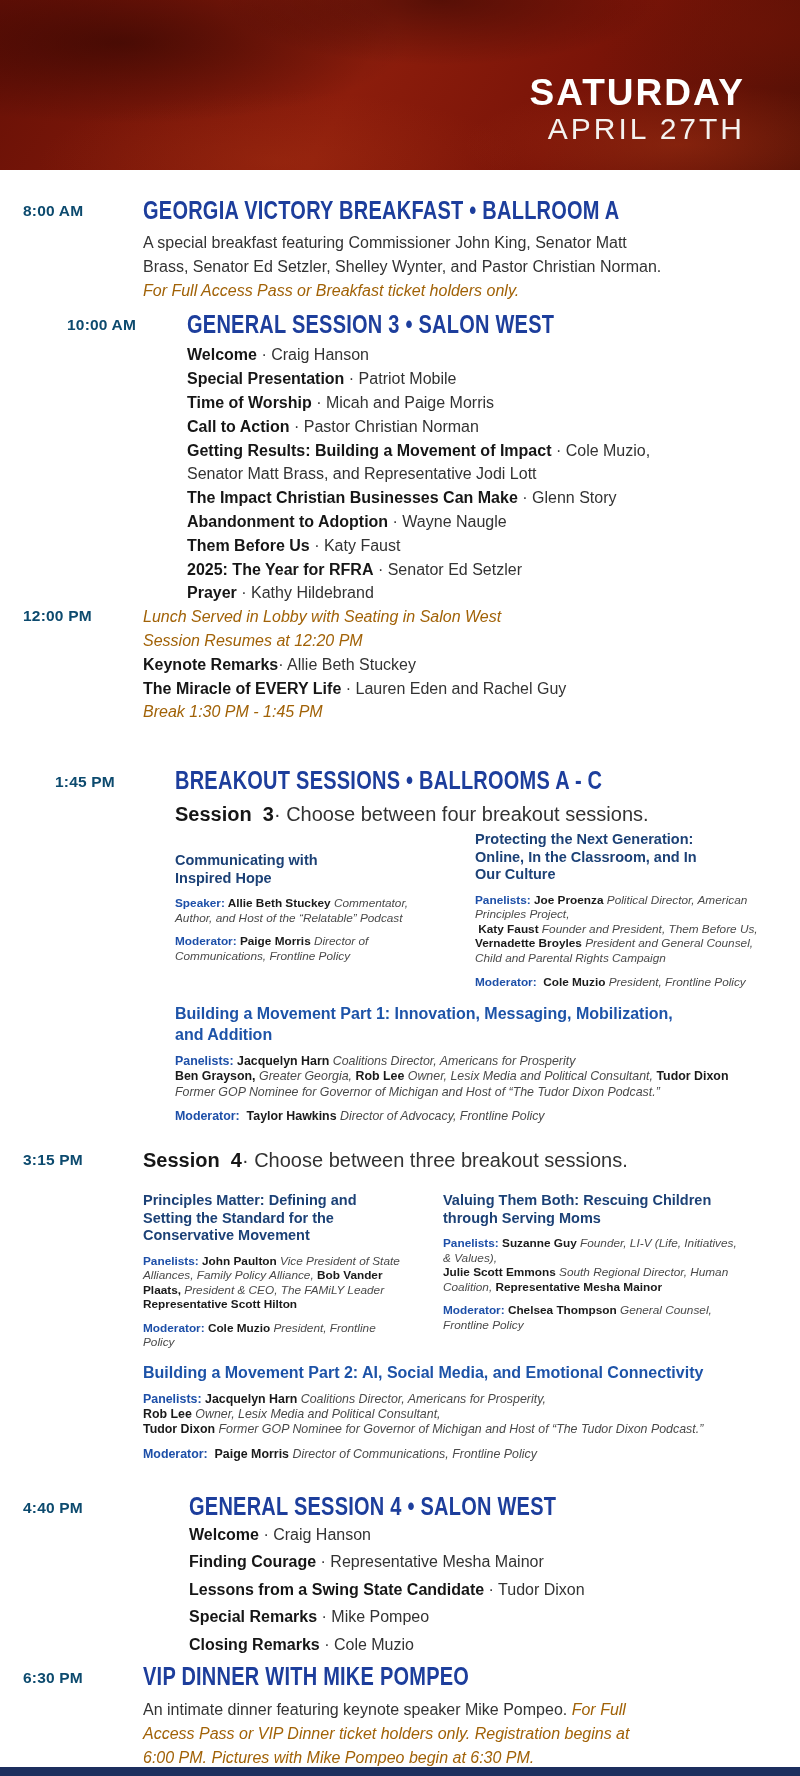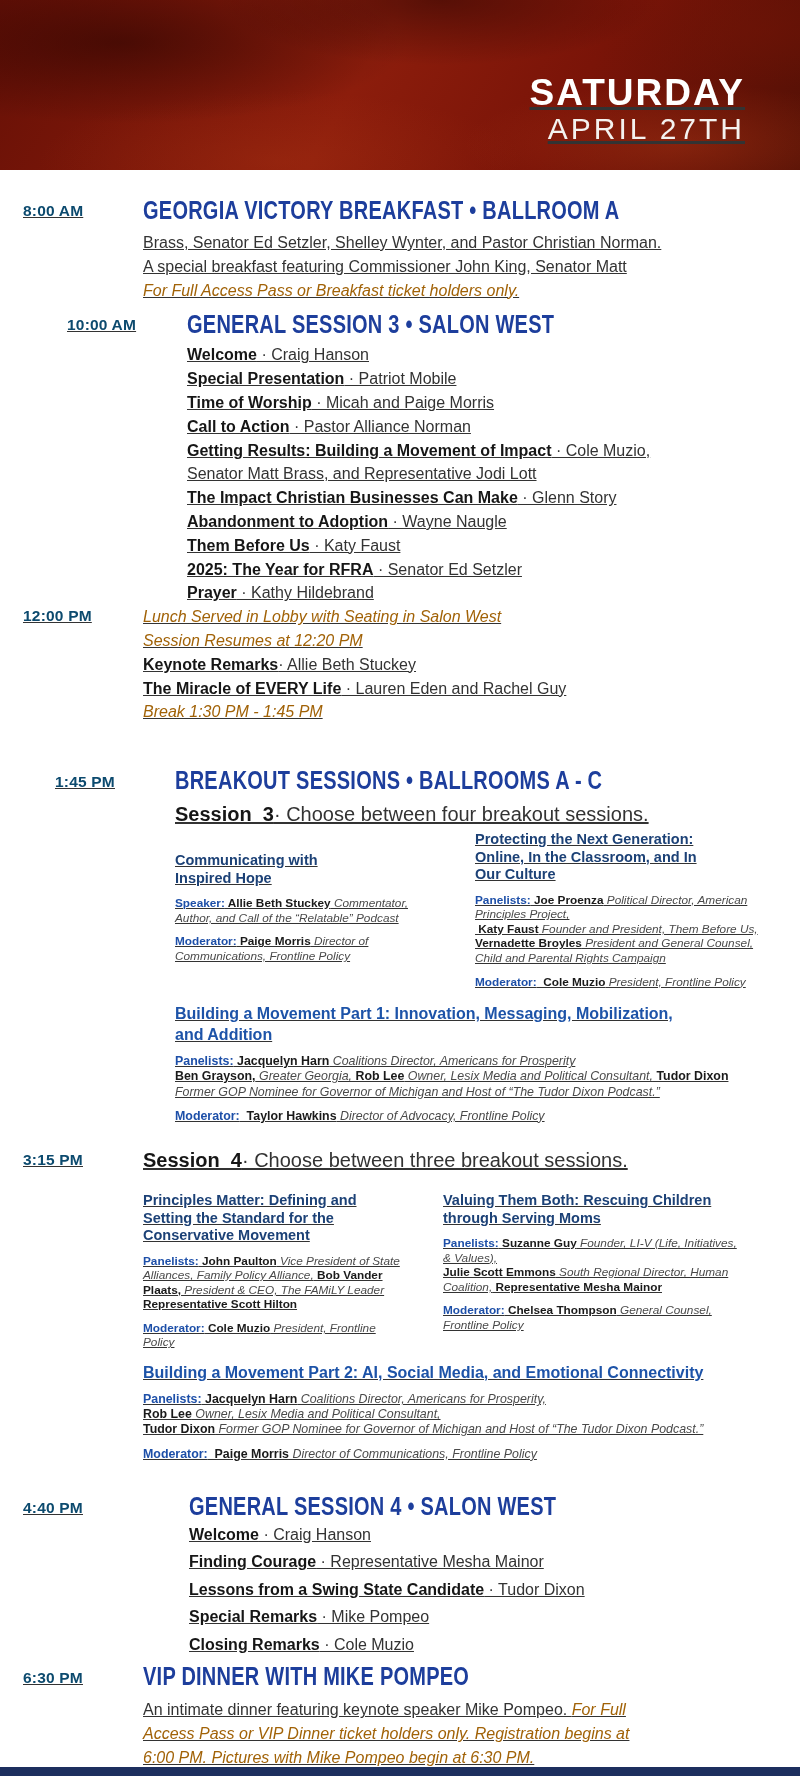--- a/index.html
+++ b/index.html
@@ -1,19 +1,19 @@
 <!DOCTYPE html>
 <html><head>
 <meta charset="utf-8">
 <style>
   html,body{margin:0;padding:0;background:#ffffff;}
   .page{
     width:800px;height:1776px;margin:0 auto;background:#ffffff;
     font-family:"Liberation Sans","DejaVu Sans",sans-serif;
-    position:relative;overflow:hidden;color:#333;text-decoration:underline;
+    position:relative;overflow:hidden;color:#333;
   }
   
   .hero{
     height:170px;box-sizing:border-box;
     display:flex;flex-direction:column;justify-content:flex-end;align-items:flex-end;
     padding:0 55px 24px 0;
     background:
       radial-gradient(60% 80% at 15% 25%, rgba(30,2,0,.5), transparent 60%),
       radial-gradient(50% 70% at 55% 0%, rgba(25,0,0,.45), transparent 55%),
       radial-gradient(45% 60% at 85% 85%, rgba(190,65,25,.35), transparent 60%),
@@ -83,36 +83,36 @@
   <header class="hero">
     <div class="hero-day">SATURDAY</div>
     <div class="hero-date">APRIL 27TH</div>
   </header>
 
   <section class="row row-breakfast">
     <div class="time pt6">8:00 AM</div>
     <div>
       <div class="etitle">GEORGIA VICTORY BREAKFAST • BALLROOM A</div>
       <div class="agenda desc-breakfast">
+          <div class="rl"><span class="seg-n">A special breakfast featuring Commissioner John King, Senator Matt</span></div>
           <div class="rl"><span class="seg-n">Brass, Senator Ed Setzler, Shelley Wynter, and Pastor Christian Norman.</span></div>
-          <div class="rl"><span class="seg-n">A special breakfast featuring Commissioner John King, Senator Matt</span></div>
           <div class="rl"><span class="seg-i">For Full Access Pass or Breakfast ticket holders only.</span></div>
         </div>
     </div>
   </section>
 
   <section class="row row-s3a">
     <div class="time pt6">10:00 AM</div>
     <div>
       <div class="etitle">GENERAL SESSION 3 • SALON WEST</div>
       <div class="agenda agenda-s3">
           <div class="rl"><span class="seg-b">Welcome</span><span class="seg-n"> · Craig Hanson</span></div>
           <div class="rl"><span class="seg-b">Special Presentation</span><span class="seg-n"> · Patriot Mobile</span></div>
           <div class="rl"><span class="seg-b">Time of Worship</span><span class="seg-n"> · Micah and Paige Morris</span></div>
-          <div class="rl"><span class="seg-b">Call to Action</span><span class="seg-n"> · Pastor Alliance Norman</span></div>
+          <div class="rl"><span class="seg-b">Call to Action</span><span class="seg-n"> · Pastor Christian Norman</span></div>
           <div class="rl"><span class="seg-b">Getting Results: Building a Movement of Impact</span><span class="seg-n"> · Cole Muzio,</span></div>
           <div class="rl"><span class="seg-n">Senator Matt Brass, and Representative Jodi Lott</span></div>
           <div class="rl"><span class="seg-b">The Impact Christian Businesses Can Make</span><span class="seg-n"> · Glenn Story</span></div>
           <div class="rl"><span class="seg-b">Abandonment to Adoption</span><span class="seg-n"> · Wayne Naugle</span></div>
           <div class="rl"><span class="seg-b">Them Before Us</span><span class="seg-n"> · Katy Faust</span></div>
           <div class="rl"><span class="seg-b">2025: The Year for RFRA</span><span class="seg-n"> · Senator Ed Setzler</span></div>
           <div class="rl"><span class="seg-b">Prayer</span><span class="seg-n"> · Kathy Hildebrand</span></div>
         </div>
     </div>
   </section>
@@ -139,21 +139,21 @@
         </div>
 
       <div class="cols cols-s3">
         <div class="panel">
           <div class="ptitle-box">
             <div class="ptitle">Communicating with
 Inspired Hope</div>
           </div>
           <div class="pblock panel-sm">
               <div class="rl"><span class="seg-lb">Speaker:</span><span class="seg-b"> Allie Beth Stuckey</span><span class="seg-i"> Commentator,</span></div>
-              <div class="rl"><span class="seg-i">Author, and Call of the “Relatable” Podcast</span></div>
+              <div class="rl"><span class="seg-i">Author, and Host of the “Relatable” Podcast</span></div>
             </div>
           <div class="pblock panel-sm">
               <div class="rl"><span class="seg-lb">Moderator:</span><span class="seg-b"> Paige Morris</span><span class="seg-i"> Director of</span></div>
               <div class="rl"><span class="seg-i">Communications, Frontline Policy</span></div>
             </div>
         </div>
         <div class="panel">
           <div class="ptitle">Protecting the Next Generation:
 Online, In the Classroom, and In
 Our Culture</div>

